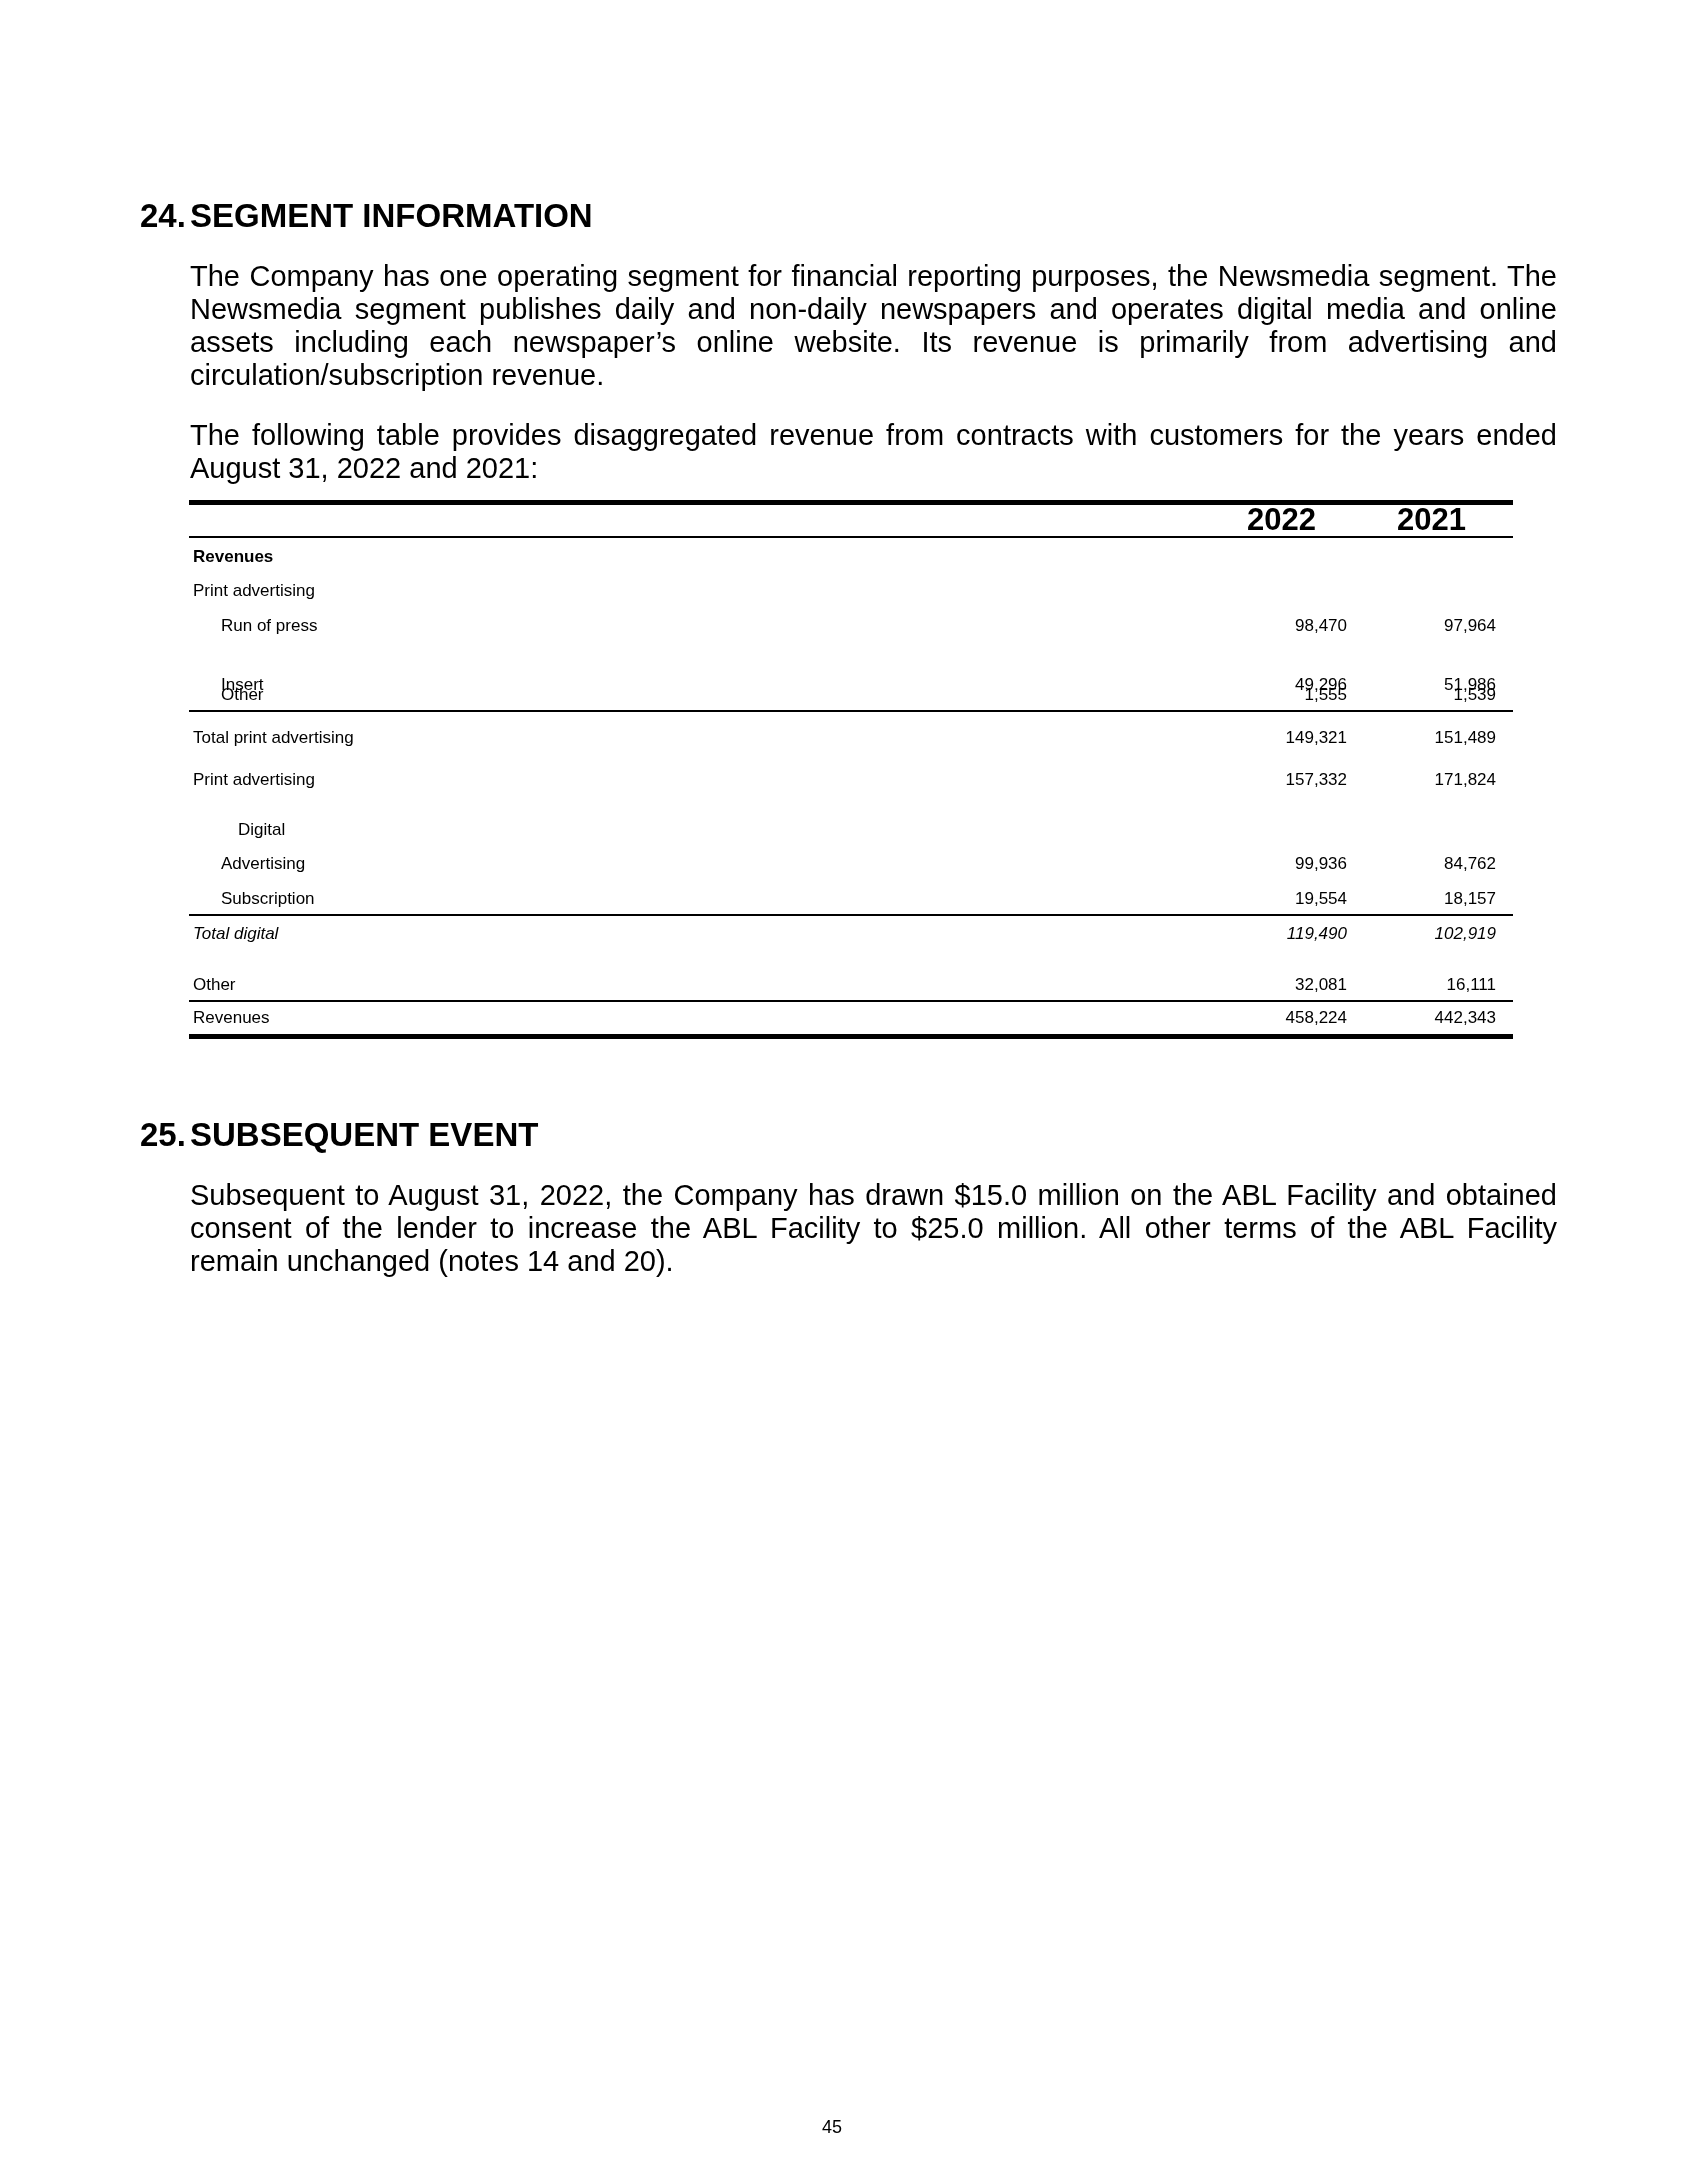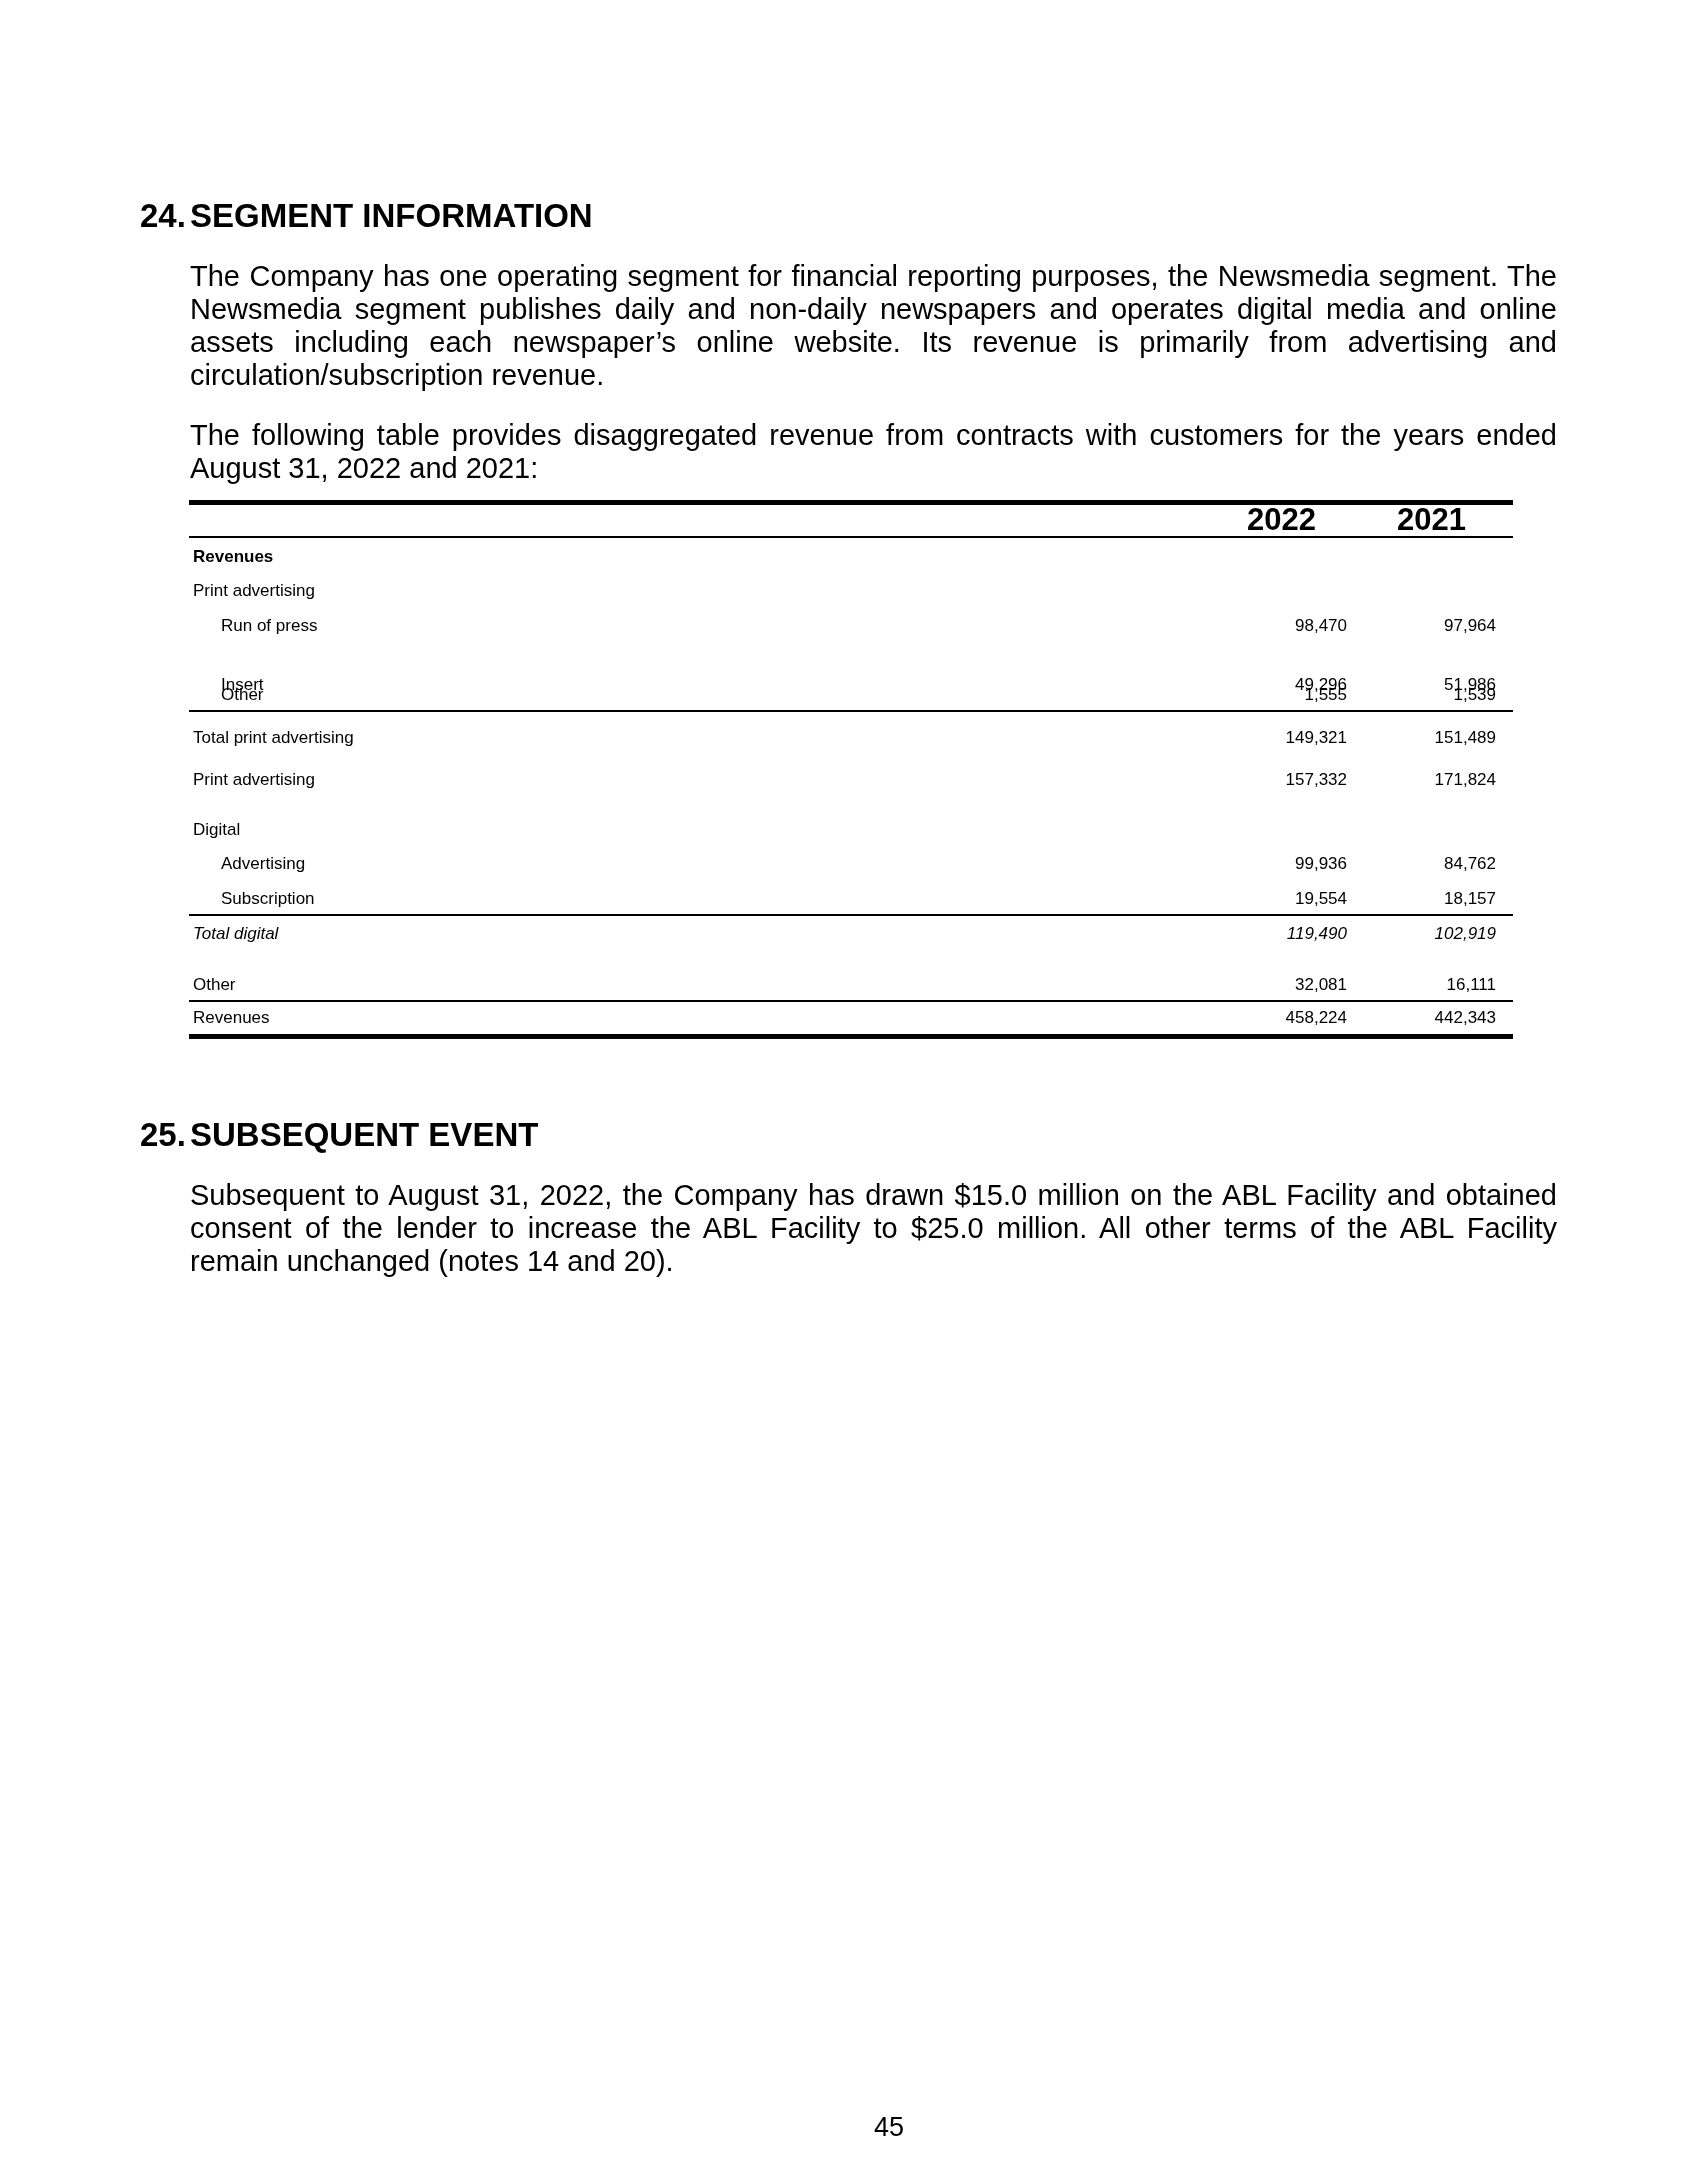--- a/index.html
+++ b/index.html
@@ -12,21 +12,21 @@
   .table { position: absolute; left: 189px; width: 1324px; top: 500px; }
   .rule-thick { position: absolute; left: 0; width: 100%; height: 5px; background: #000; }
   .rule-thin { position: absolute; left: 0; width: 100%; height: 2px; background: #000; }
   .row { position: absolute; left: 0; width: 100%; height: 30px; font-size: 17px; line-height: 30px; }
   .row .label { position: absolute; left: 4px; white-space: nowrap; }
   .row .label.indent { left: 32px; }
   .row .label.bold { font-weight: bold; }
   .row .v22 { position: absolute; right: 166px; text-align: right; white-space: nowrap; }
   .row .v21 { position: absolute; right: 17px; text-align: right; white-space: nowrap; }
   .hdr { position: absolute; font-weight: bold; font-size: 31px; line-height: 30px; text-align: left; width: 79px; }
-  .pagenum { position: absolute; left: 854px; width: 50px; top: 2112px; font-size: 27px; line-height: 30px; text-align: right; }
+  .pagenum { position: absolute; left: 822px; width: 50px; top: 2112px; font-size: 18px; line-height: 30px; text-align: left; }
 </style>
 </head>
 <body>
 
 <div class="heading" style="top:199px;">
   <span class="num">24.</span><span>SEGMENT INFORMATION</span>
 </div>
 
 <div class="para" style="top:260px;">The Company has one operating segment for financial reporting purposes, the Newsmedia segment. The Newsmedia segment publishes daily and non-daily newspapers and operates digital media and online assets including each newspaper’s online website. Its revenue is primarily from advertising and circulation/subscription revenue.</div>
 
@@ -63,21 +63,21 @@
   <div class="row" style="top:215px;margin-top:8px;">
     <span class="label">Total print advertising</span>
     <span class="v22">149,321</span>
     <span class="v21">151,489</span>
   </div>
   <div class="row" style="top:265px;">
     <span class="label">Print advertising</span>
     <span class="v22">157,332</span>
     <span class="v21">171,824</span>
   </div>
-  <div class="row" style="top:315px;">
+  <div class="row" style="top:315px;margin-left:45px;">
     <span class="label">Digital</span>
   </div>
   <div class="row" style="top:349px;">
     <span class="label indent">Advertising</span>
     <span class="v22">99,936</span>
     <span class="v21">84,762</span>
   </div>
   <div class="row" style="top:384px;">
     <span class="label indent">Subscription</span>
     <span class="v22">19,554</span>

